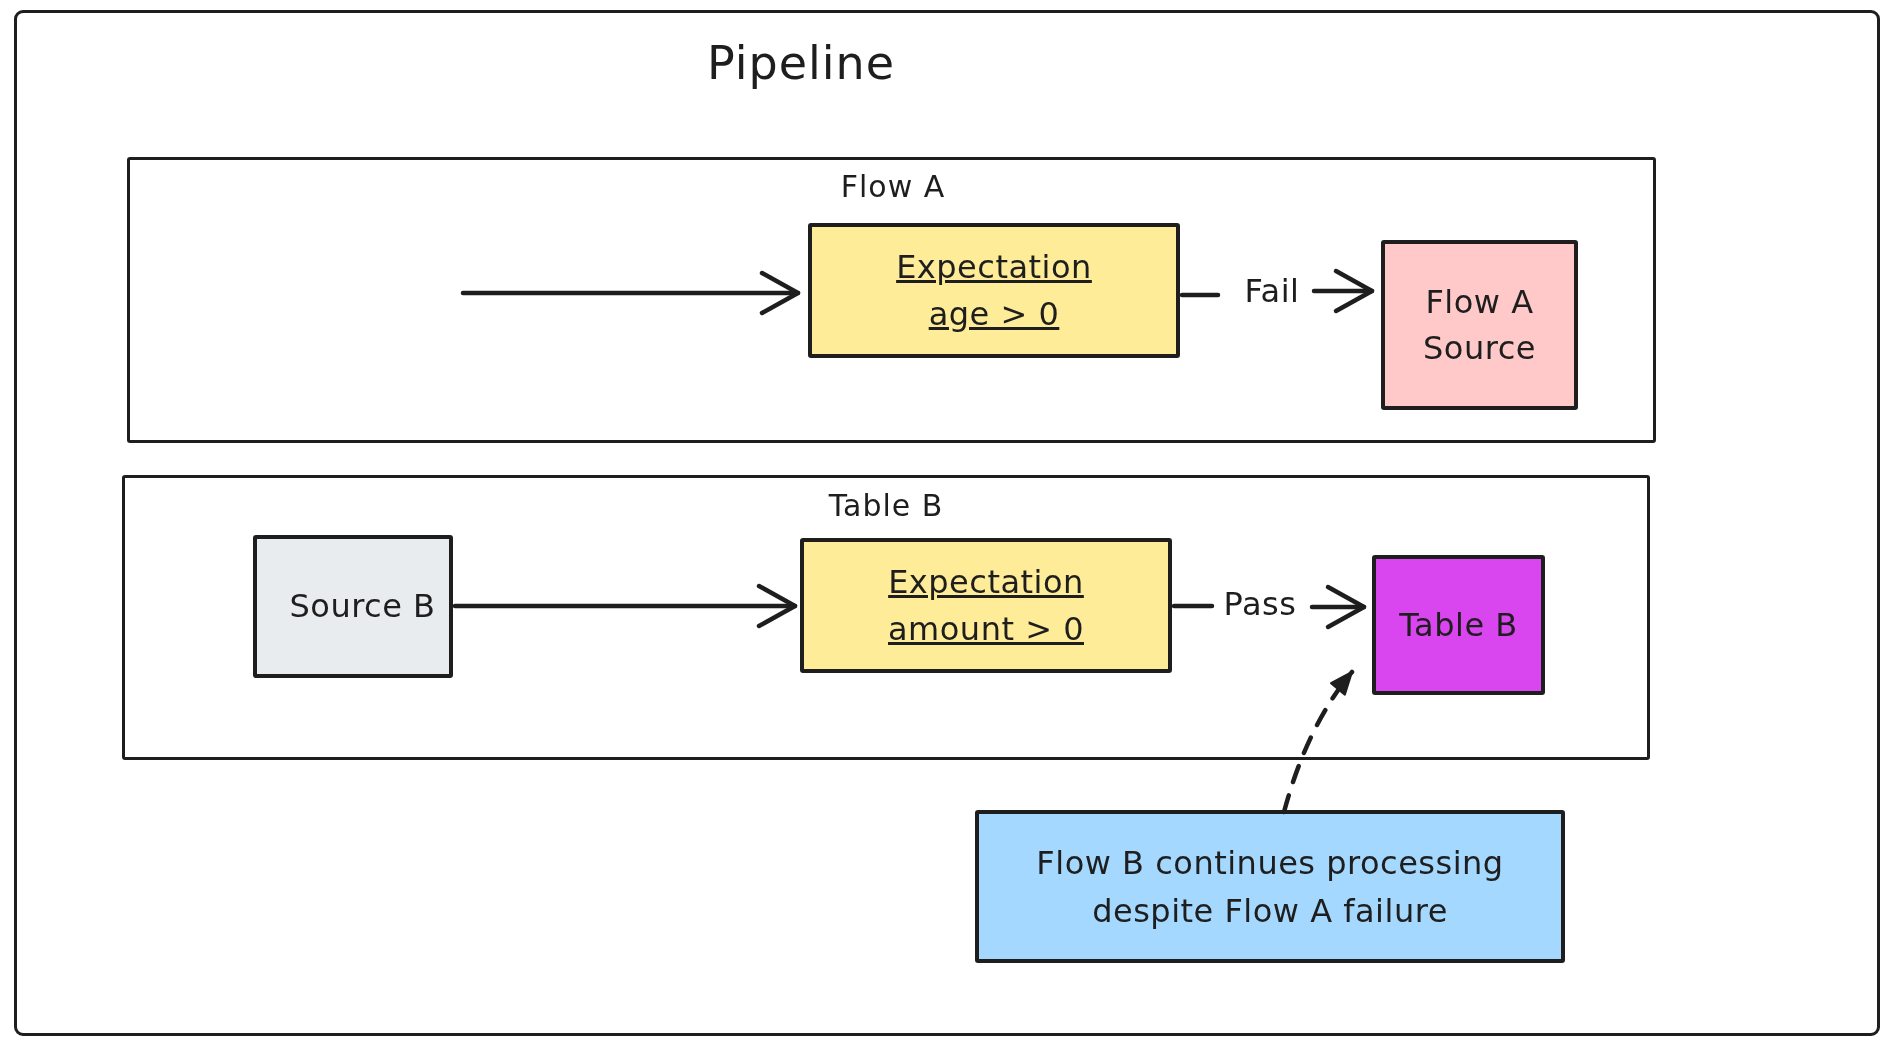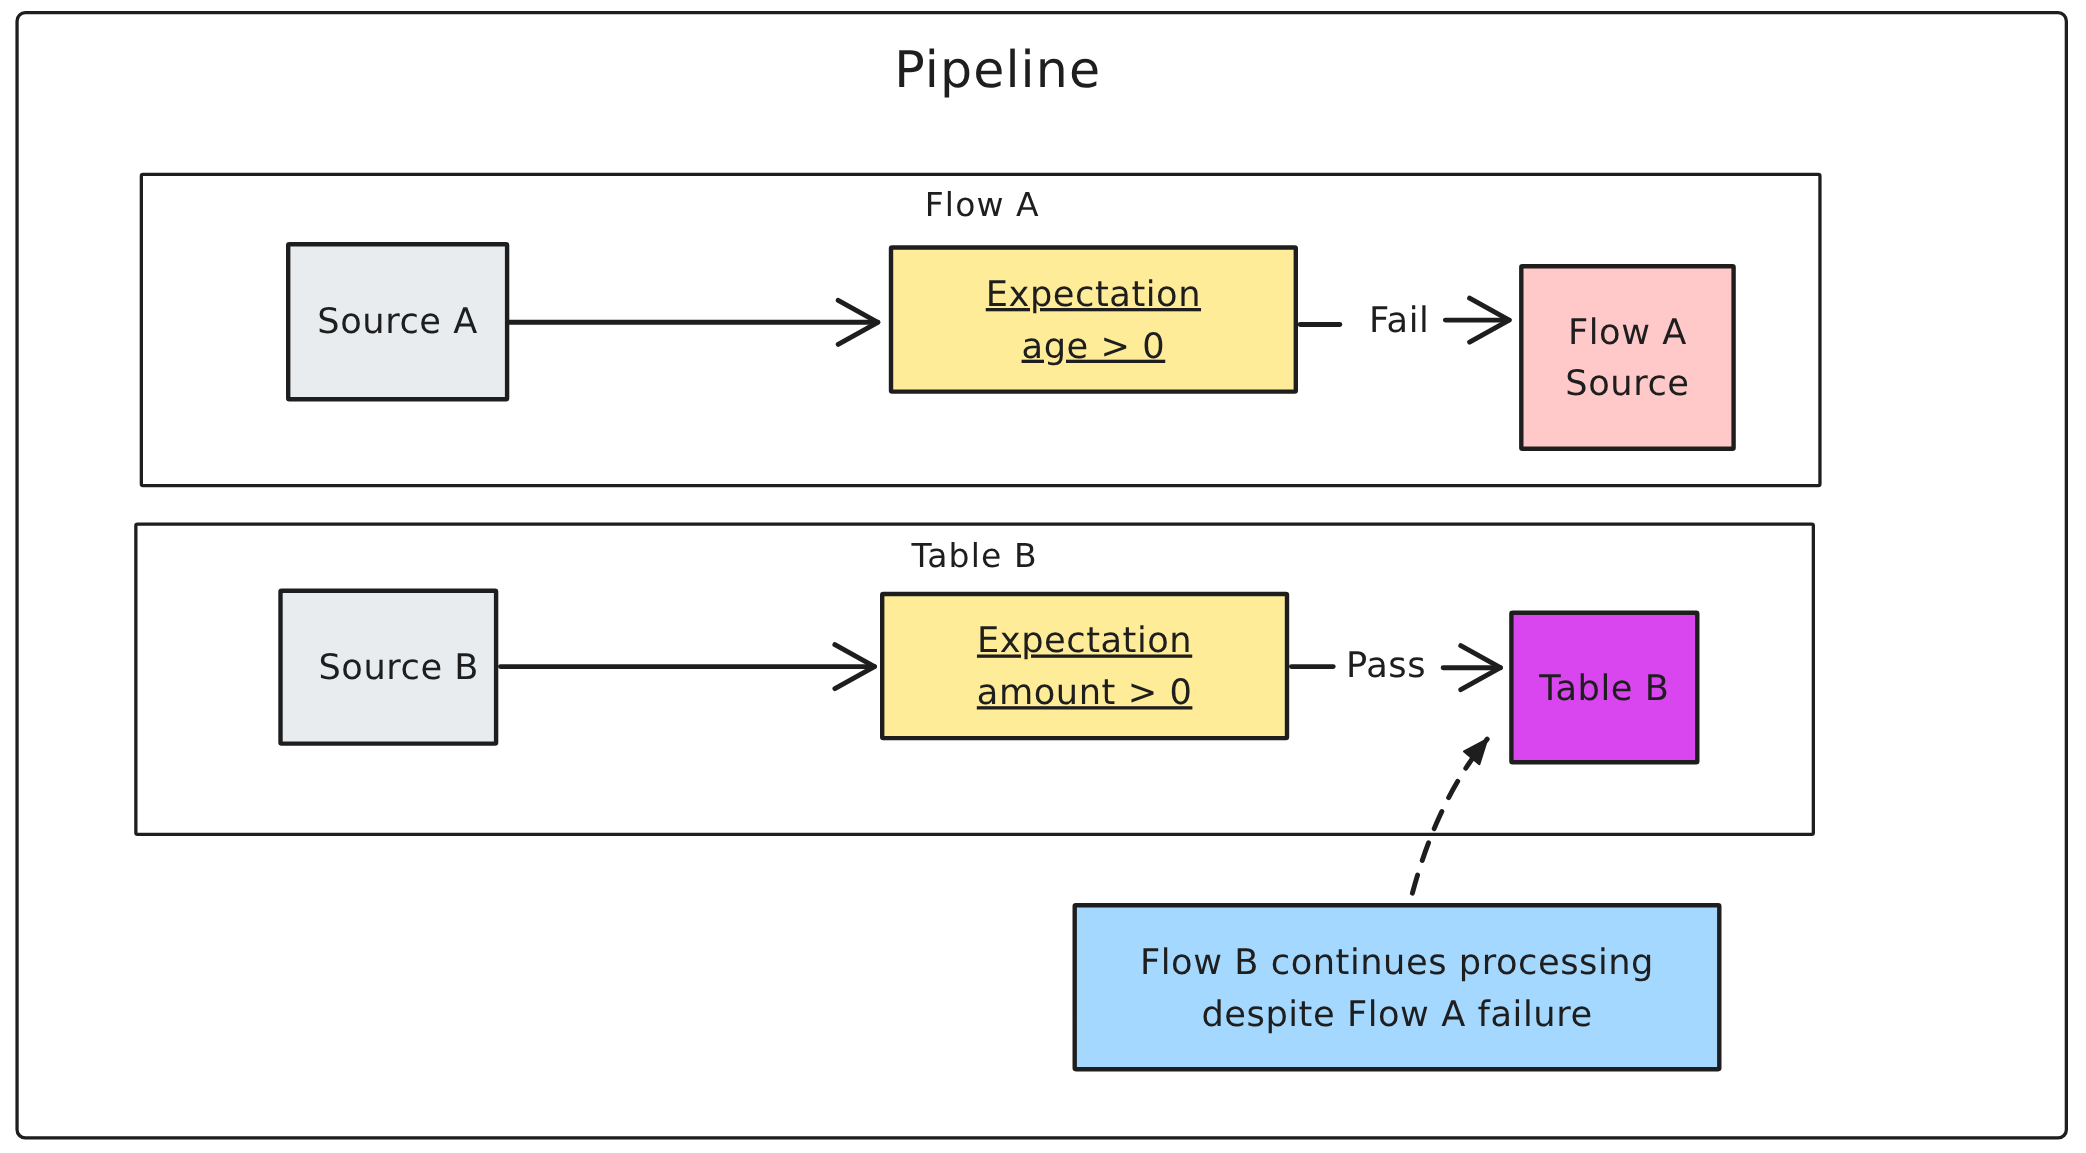--- a/index.html
+++ b/index.html
@@ -8,21 +8,21 @@
     font-family:"DejaVu Sans",sans-serif;color:#1e1e1e;
   }
   .abs{position:absolute;box-sizing:border-box;}
   
   .outer-frame{
     left:14px;top:10px;width:1866px;height:1026px;
     border:3.5px solid #1e1e1e;border-radius:9px;background:#ffffff;
   }
   .diagram-title{
     left:707px;top:30px;width:400px;height:66px;
-    font-size:46px;line-height:66px;text-align:center;letter-spacing:1px;
+    font-size:46px;line-height:66px;letter-spacing:1px;
   }
   
   .group-frame{
     border:3px solid #1e1e1e;border-radius:3px;background:#ffffff;
   }
   .flow-a-frame{left:127px;top:157px;width:1529px;height:286px;}
   .flow-b-frame{left:122px;top:475px;width:1528px;height:285px;}
   .group-label{
     height:38px;font-size:30px;line-height:38px;text-align:center;letter-spacing:1px;
   }
@@ -31,21 +31,21 @@
   
   .node{
     border:4px solid #1e1e1e;border-radius:3px;
     display:flex;flex-direction:column;align-items:center;justify-content:center;
     text-align:center;font-size:32px;line-height:47px;letter-spacing:0.5px;
   }
   .node-gray{background:#e9ecef;}
   .node-yellow{background:#ffec99;text-decoration:underline;}
   .node-red{background:#ffc9c9;}
   .node-green{background:#d946ef;}
-  .node-blue{background:#a5d8ff;margin-top:11px;}
+  .node-blue{background:#a5d8ff;}
   .source-a{left:260px;top:220px;width:203px;height:145px;}
   .expect-a{left:808px;top:223px;width:372px;height:135px;}
   .stopped-a{left:1381px;top:240px;width:197px;height:170px;line-height:46px;}
   .source-b{left:253px;top:535px;width:200px;height:143px;padding-left:19px;}
   .expect-b{left:800px;top:538px;width:372px;height:135px;}
   .table-b{left:1372px;top:555px;width:173px;height:140px;}
   .note-box{left:975px;top:810px;width:590px;height:153px;line-height:48px;}
   
   .edge-label{
     height:40px;font-size:32px;line-height:40px;text-align:center;letter-spacing:0.5px;
@@ -60,23 +60,20 @@
 
 <div id="stage">
 
   <div class="abs outer-frame"></div>
 
   <div class="abs diagram-title">Pipeline</div>
 
   <div class="abs group-frame flow-a-frame"></div>
   <div class="abs group-label flow-a-label">Flow A</div>
 
-  <div class="abs node node-gray source-a">
-    <span>Source A</span>
-  </div>
 
   <div class="abs node node-yellow expect-a">
     <span>Expectation</span>
     <span>age &gt; 0</span>
   </div>
 
   <div class="abs edge-label fail-label">Fail</div>
 
   <div class="abs node node-red stopped-a">
     <span>Flow A</span>

